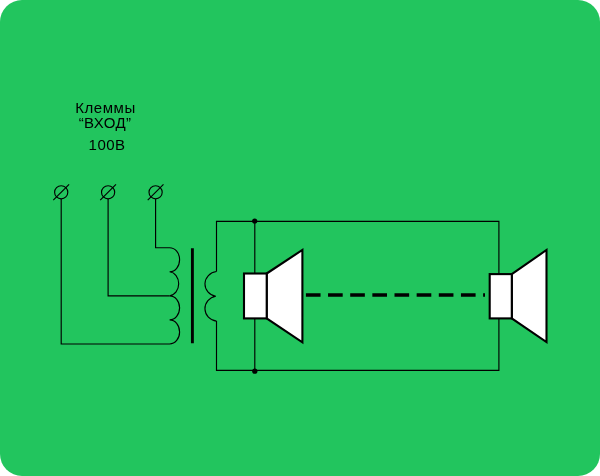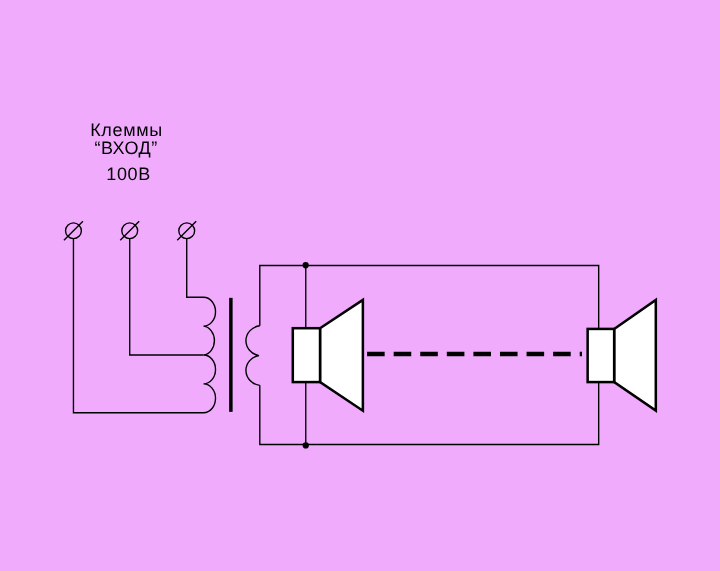--- a/index.html
+++ b/index.html
@@ -1,16 +1,16 @@
 <!DOCTYPE html>
 <html><head>
 <meta charset="utf-8">
 <style>
   html,body{margin:0;padding:0;background:#fff;}
-  .page{position:relative;width:600px;height:476px;background:#f0abfc;overflow:hidden;}
+  .page{position:relative;width:600px;height:476px;background:#22c55e;overflow:hidden;border-radius:22px;}
   svg{position:absolute;left:0;top:0;}
   text{font-family:"Liberation Sans",sans-serif;fill:#000;}
 </style>
 </head>
 <body>
 <div class="page">
 <svg width="600" height="476" viewBox="0 0 600 476">
 
   <text x="75.2" y="113.1" font-size="15" letter-spacing="0.55">Клеммы</text>
   <text x="78.7" y="128.2" font-size="15" letter-spacing="0.4">“ВХОД”</text>

